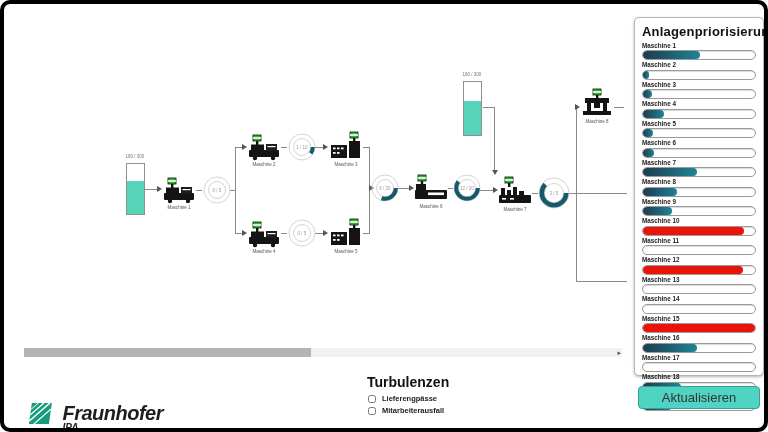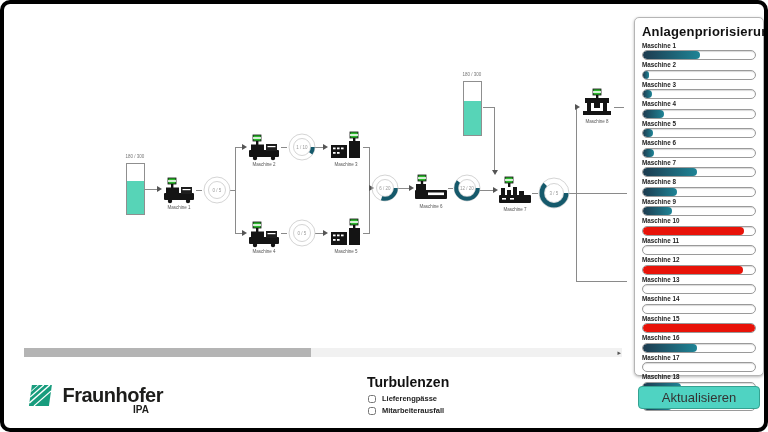--- a/index.html
+++ b/index.html
@@ -36,24 +36,24 @@
   .panel-title{font-size:13px;font-weight:bold;color:#111;margin:1px 0 4px 0;letter-spacing:.2px;}
   .prow{margin-bottom:2.2px;}
   .plabel{font-size:6.3px;font-weight:bold;color:#1c1c1c;margin-bottom:1px;line-height:1;}
   .pbar{position:relative;height:8px;background:#fff;border:1px solid #9a9a9a;border-radius:5px;box-shadow:inset 0 1px 1px rgba(0,0,0,.15);overflow:hidden;}
   .pfill{position:absolute;left:0;top:0;bottom:0;border-radius:4px;background:linear-gradient(90deg,#1d3b4f 0%,#1f8496 100%);}
   .pfill.red{background:#e81309;}
 
   .update-btn{position:absolute;left:634px;top:382px;width:122px;height:23px;background:#4fd3c2;border:1px solid #35a291;border-radius:4px;font-size:13px;color:#333;font-family:"Liberation Sans",sans-serif;cursor:pointer;}
 
   
-  .brand{position:absolute;left:24px;top:380px;}
+  .brand{position:absolute;left:24px;top:398px;font-style:italic;}
   .brand-text{display:inline-block;vertical-align:top;margin-left:6px;}
   .brand-name{font-size:20px;font-weight:bold;color:#1d1d1b;letter-spacing:-0.5px;line-height:22px;}
-  .brand-unit{font-size:10px;font-weight:bold;color:#1d1d1b;text-align:right;margin-top:-2px;margin-right:14px;}
+  .brand-unit{font-size:10px;font-weight:bold;color:#1d1d1b;text-align:left;margin-top:-2px;margin-right:14px;}
 
   .turb{position:absolute;left:363px;top:370px;}
   .turb-title{font-size:14px;font-weight:bold;color:#111;margin-bottom:4px;}
   .turb-row{display:flex;align-items:center;margin-bottom:3px;}
   .turb-row input{width:8px;height:8px;margin:0 6px 0 1px;}
   .turb-label{font-size:7.5px;font-weight:bold;color:#222;}
 </style>
 </head>
 <body>
 

